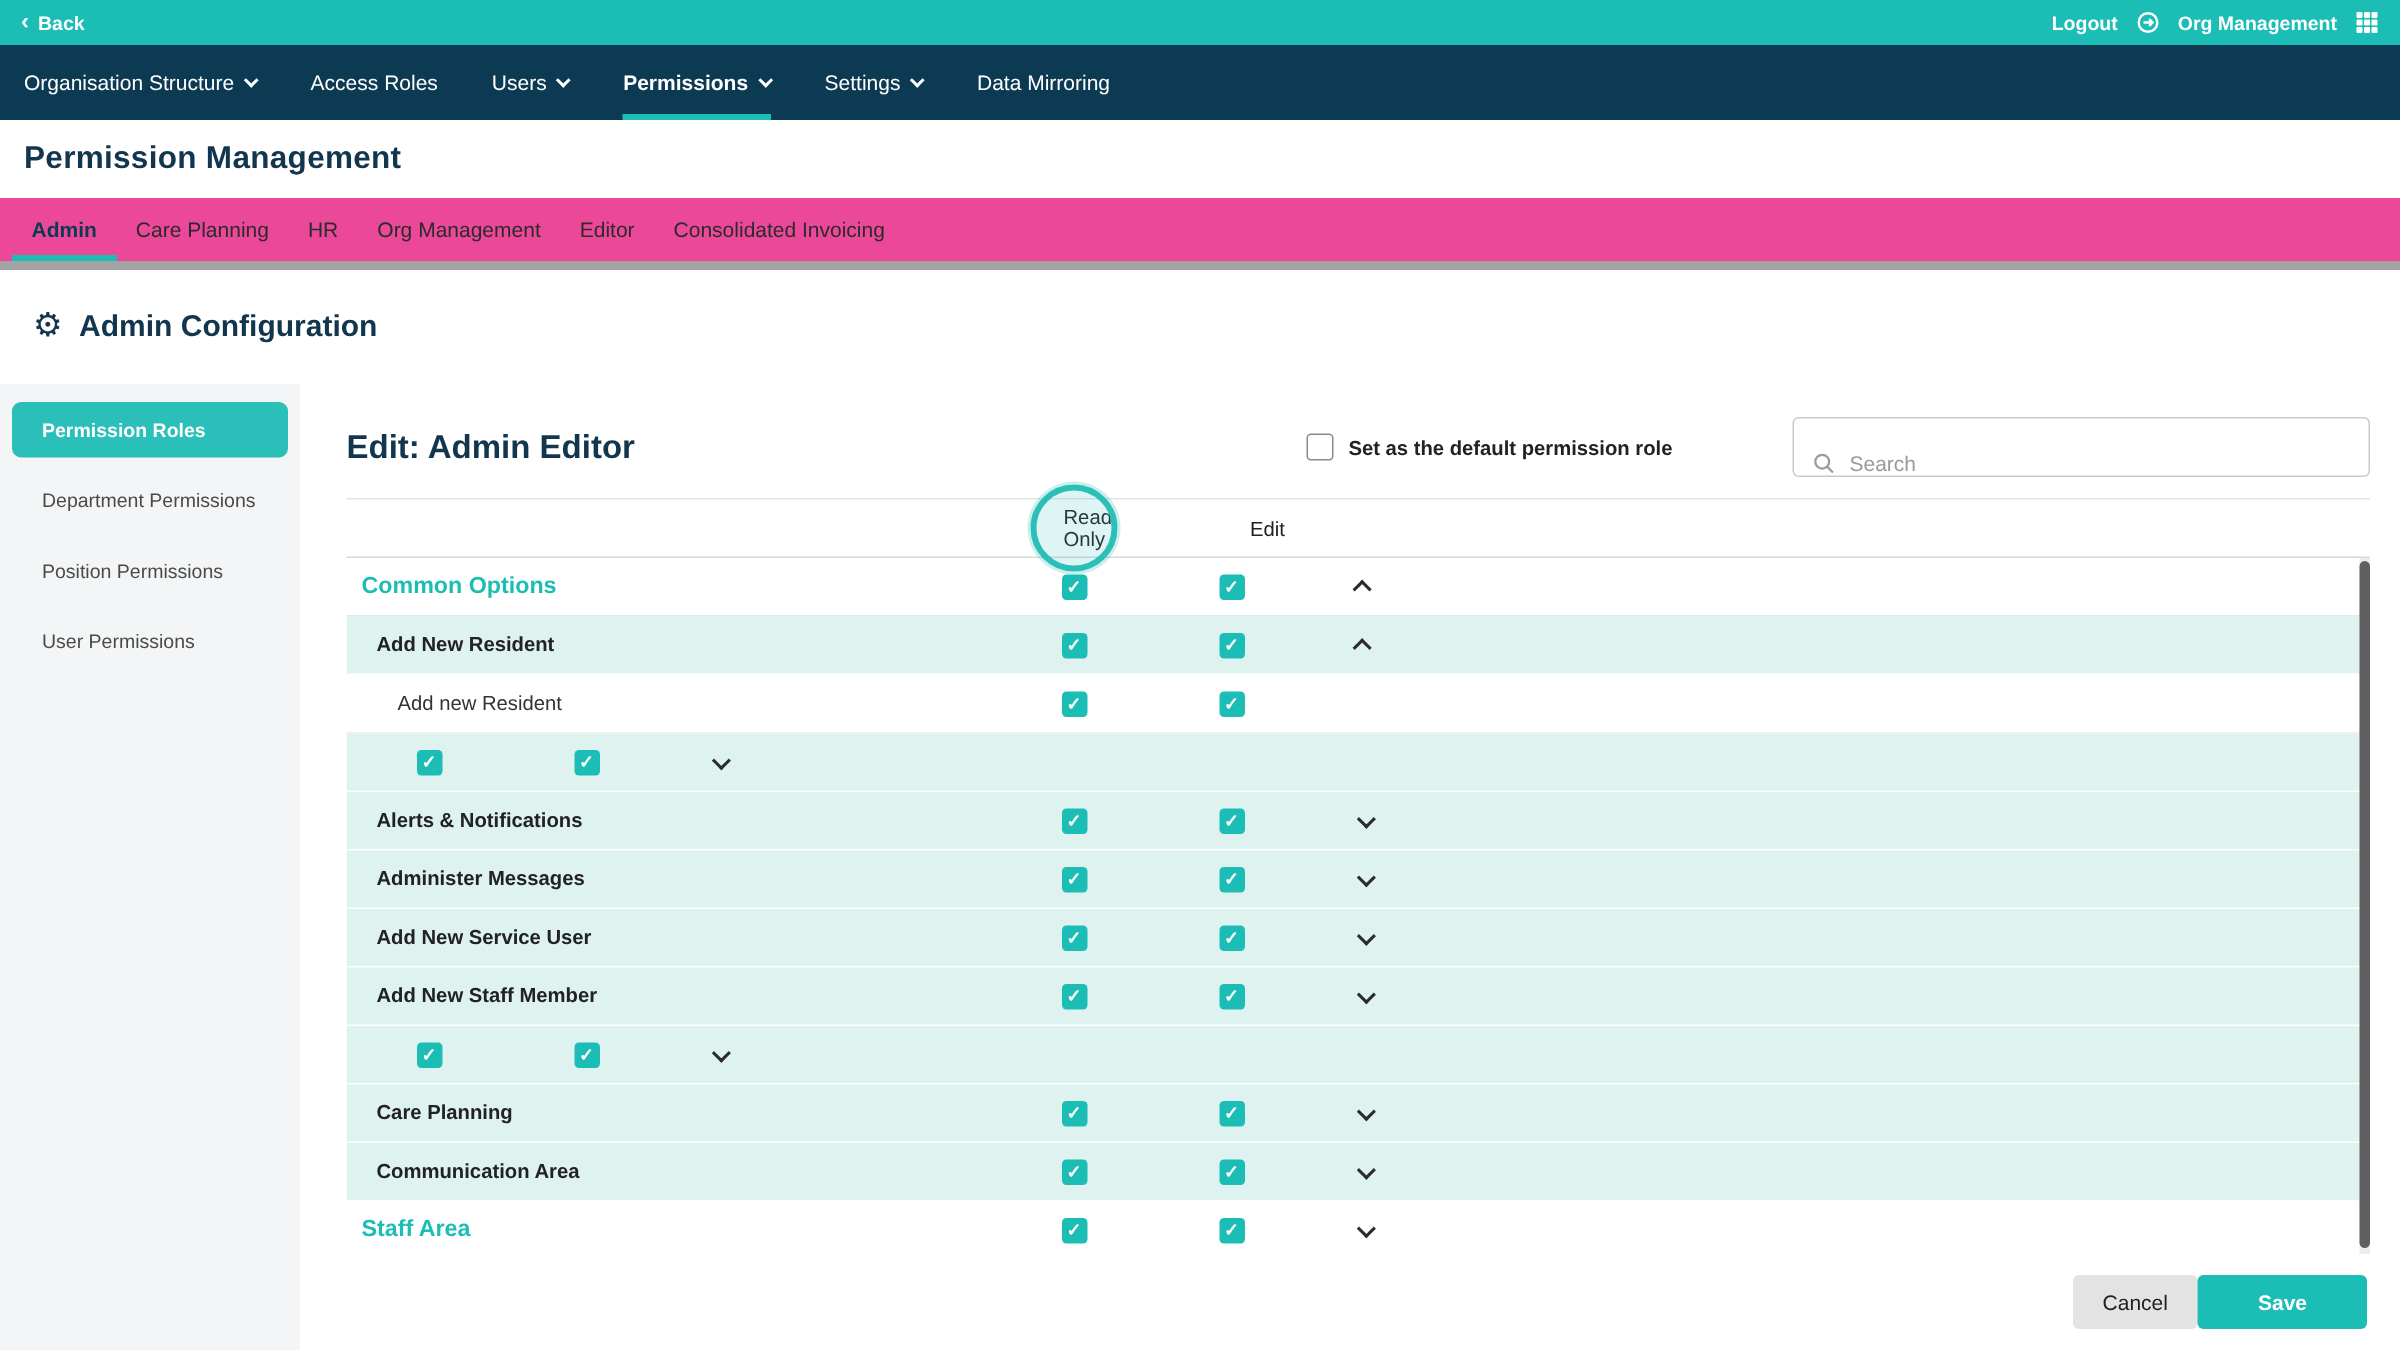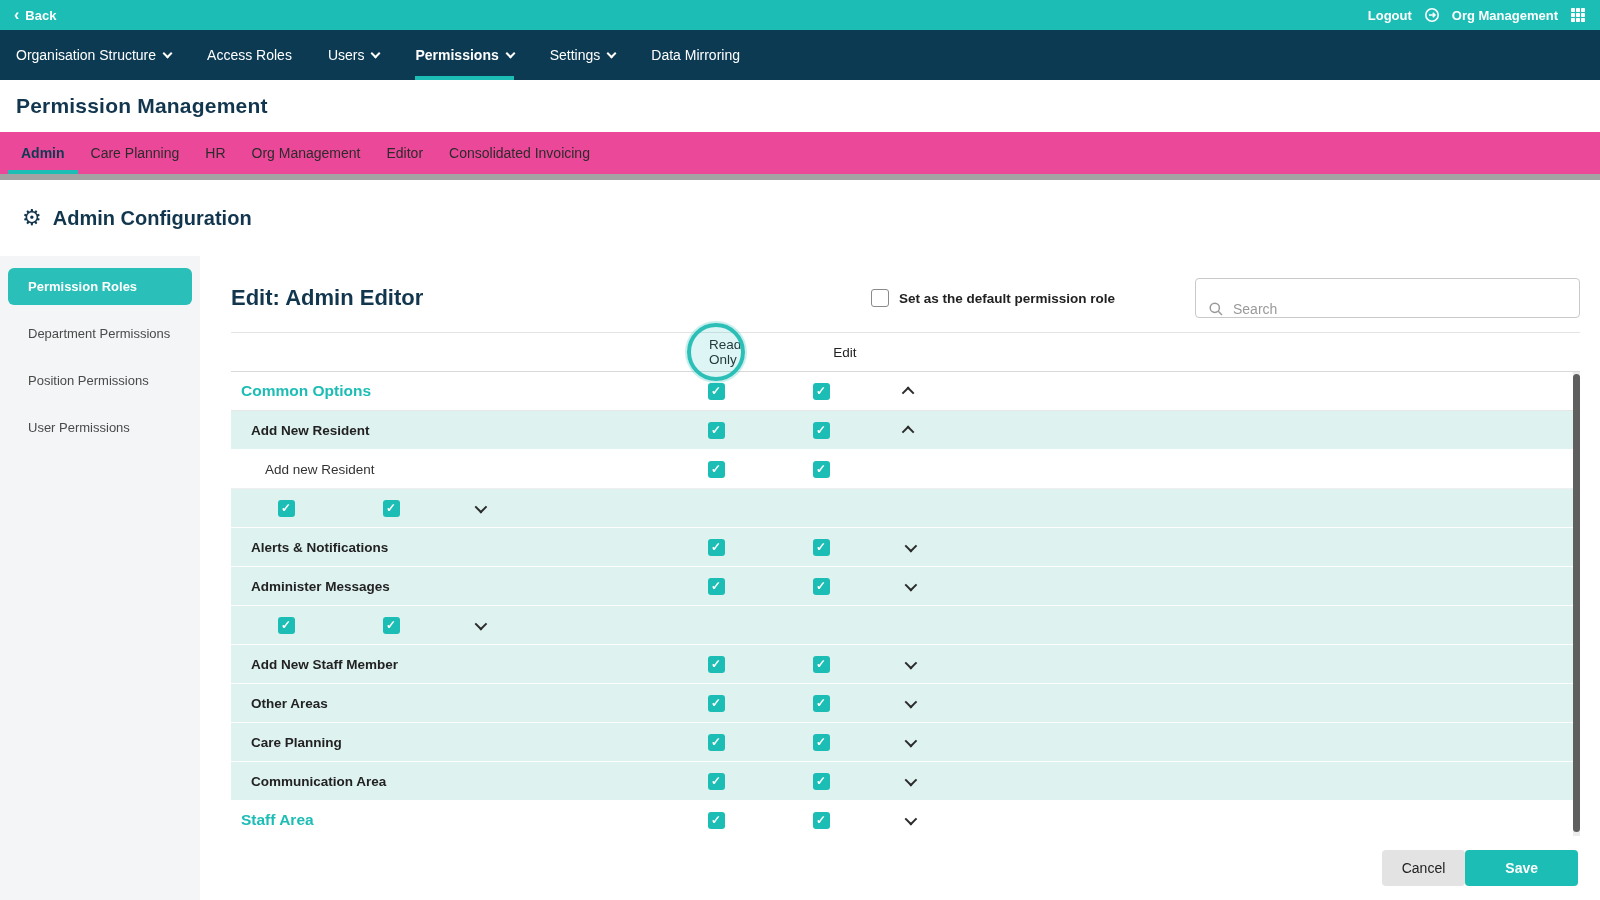--- a/index.html
+++ b/index.html
@@ -275,20 +275,21 @@
               <span class="cbx">✓</span>
             </div>
             <div class="col-edit">
               <span class="cbx">✓</span>
             </div>
             <div class="col-chev">
               <span class="chev-dark down"></span>
             </div>
           </div>
           <div class="perm-row group">
+            <div class="col-name"><span class="row-label">Add New Service User</span></div>
             <div class="col-ro">
               <span class="cbx">✓</span>
             </div>
             <div class="col-edit">
               <span class="cbx">✓</span>
             </div>
             <div class="col-chev">
               <span class="chev-dark down"></span>
             </div>
           </div>
@@ -298,21 +299,20 @@
               <span class="cbx">✓</span>
             </div>
             <div class="col-edit">
               <span class="cbx">✓</span>
             </div>
             <div class="col-chev">
               <span class="chev-dark down"></span>
             </div>
           </div>
           <div class="perm-row group">
-            <div class="col-name"><span class="row-label">Other Areas</span></div>
             <div class="col-ro">
               <span class="cbx">✓</span>
             </div>
             <div class="col-edit">
               <span class="cbx">✓</span>
             </div>
             <div class="col-chev">
               <span class="chev-dark down"></span>
             </div>
           </div>

